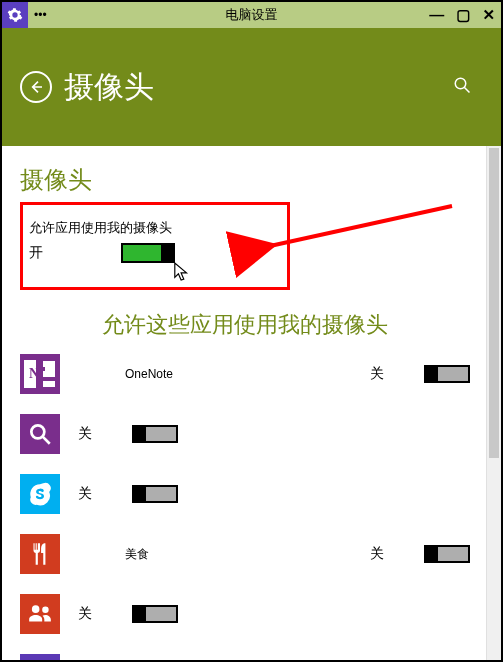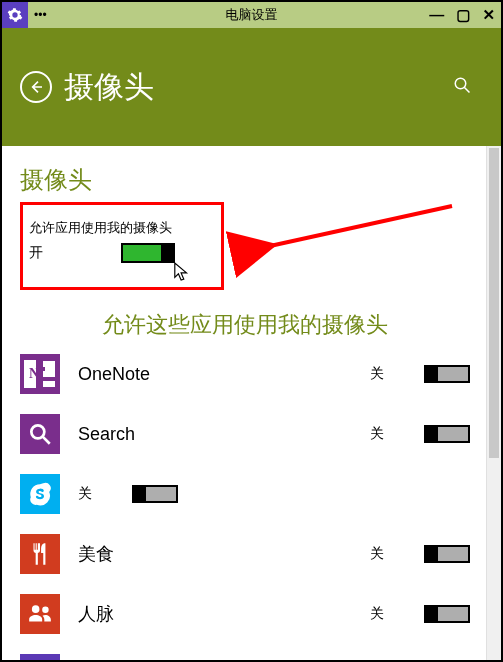--- a/index.html
+++ b/index.html
@@ -26,21 +26,21 @@
   
   .content { position: absolute; top: 146px; bottom: 2px; left: 2px; right: 2px; display: flex; }
   .main { flex: 1; padding: 18px 16px 0 18px; overflow: hidden; position: relative; }
   .scrollbar { width: 15px; background: #f0f0f0; position: relative; border-left: 1px solid #e0e0e0; }
   .scrollthumb { position: absolute; left: 2px; right: 2px; top: 2px; height: 310px; background: #c8c8c8; }
 
   .section-h1 { color: #738b1a; font-size: 24px; font-weight: 400; margin-bottom: 6px; }
   .section-h2 { color: #738b1a; font-size: 22px; font-weight: 400; margin: 20px 0 14px 0; text-align: center; }
 
   
-  .hlbox { border: 3px solid #ff0000; padding: 14px 12px 24px 6px; width: 204px; margin-top: 4px; position: relative; }
+  .hlbox { border: 3px solid #ff0000; padding: 14px 12px 24px 6px; width: 270px; margin-top: 4px; position: relative; }
   .hl-label { font-size: 13px; color: #000; margin-bottom: 6px; }
   .hl-row { display: flex; align-items: center; }
   .hl-state { font-size: 14px; margin-right: 78px; }
 
   
   .toggle { width: 54px; height: 20px; border: 2px solid #000; position: relative; display: inline-block; }
   .toggle.on { background: #2fb62f; }
   .toggle.on::after { content: ""; position: absolute; right: 0; top: 0; bottom: 0; width: 12px; background: #000; }
   .toggle.off { background: #aeaeae; }
   .toggle.off::after { content: ""; position: absolute; left: 0; top: 0; bottom: 0; width: 12px; background: #000; }
@@ -49,21 +49,21 @@
   .cursor svg { width: 18px; height: 22px; }
 
   
   .arrow { position: absolute; left: 252px; top: 198px; pointer-events: none; }
   .arrow svg { overflow: visible; }
 
   
   .app-list { display: flex; flex-direction: column; gap: 20px; }
   .app-row { display: flex; align-items: center; }
   .app-icon { width: 40px; height: 40px; display: flex; align-items: center; justify-content: center; margin-right: 18px; flex-shrink: 0; }
-  .app-name { flex: 1; font-size: 18px; }
+  .app-name { flex: 1; font-size: 12px; margin-left: 47px; }
   .app-state { font-size: 14px; width: 50px; }
   .app-row .toggle { margin-left: 4px; width: 46px; height: 18px; }
 
   
   .tile-onenote { background: #7a2e8c; color: #fff; font-family: Georgia, serif; font-size: 13px; position: relative; }
   .tile-onenote::before { content:""; position:absolute; left:4px; top:6px; bottom:6px; width:12px; background:#fff; }
   .tile-onenote span { position: relative; z-index:1; color:#7a2e8c; font-weight:bold; margin-left:-12px; font-size:14px;}
   .tile-onenote::after { content:""; position:absolute; right:5px; top:7px; width:10px; height:6px; border-top:2px solid #fff; border-bottom:2px solid #fff; box-shadow: 0 12px 0 -0px #fff inset; }
   .tile-onenote .rib { position:absolute; right:5px; top:7px; bottom:7px; width:12px; display:flex; flex-direction:column; justify-content:space-between;}
   .tile-onenote .rib i{display:block;height:6px;background:#fff;}
@@ -145,21 +145,20 @@
         <span class="toggle off"></span>
       </div>
 
       <div class="app-row">
         <div class="app-icon tile tile-search">
           <svg viewBox="0 0 24 24">
               <circle cx="10" cy="10" r="6" fill="none" stroke="#fff" stroke-width="2.5"></circle>
               <line x1="14" y1="14" x2="21" y2="21" stroke="#fff" stroke-width="2.5"></line>
             </svg>
         </div>
-        <div class="app-name">Search</div>
         <div class="app-state">关</div>
         <span class="toggle off"></span>
       </div>
 
       <div class="app-row">
         <div class="app-icon tile tile-skype">
           <svg viewBox="0 0 24 24">
               <path fill="#fff" d="M12 3a9 9 0 00-8.5 11.9A5 5 0 009 22a9 9 0 0011.5-11.9A5 5 0 0015 2a9 9 0 00-3 1zm0 4c2 0 3.5.8 3.5 2 0 .8-.7 1.2-1.3 1.2-.9 0-1-.9-2.2-.9-.8 0-1.3.4-1.3.9 0 1.7 5 .7 5 3.8 0 1.8-1.7 2.8-3.7 2.8-2.2 0-3.8-1-3.8-2.2 0-.7.6-1.1 1.2-1.1 1.1 0 1.1 1.3 2.6 1.3.9 0 1.4-.5 1.4-1 0-1.9-5-.8-5-3.8 0-1.7 1.6-2.8 3.6-2.8z"></path>
             </svg>
         </div>
@@ -177,21 +176,20 @@
         <div class="app-state">关</div>
         <span class="toggle off"></span>
       </div>
 
       <div class="app-row">
         <div class="app-icon tile tile-people">
           <svg viewBox="0 0 24 24">
               <path fill="#fff" d="M8 11a3.5 3.5 0 100-7 3.5 3.5 0 000 7zm0 2c-3 0-6 1.5-6 4v2h12v-2c0-2.5-3-4-6-4zm9-2a3 3 0 100-6 3 3 0 000 6zm0 2c-1 0-1.9.2-2.7.5 1 .9 1.7 2 1.7 3.5v2h6v-2c0-2.2-2.6-4-5-4z"></path>
             </svg>
         </div>
-        <div class="app-name">人脉</div>
         <div class="app-state">关</div>
         <span class="toggle off"></span>
       </div>
 
       <div class="app-row" style="margin-bottom:-30px;">
         <div class="app-icon tile tile-cal">
           
         </div>
 
       </div>

